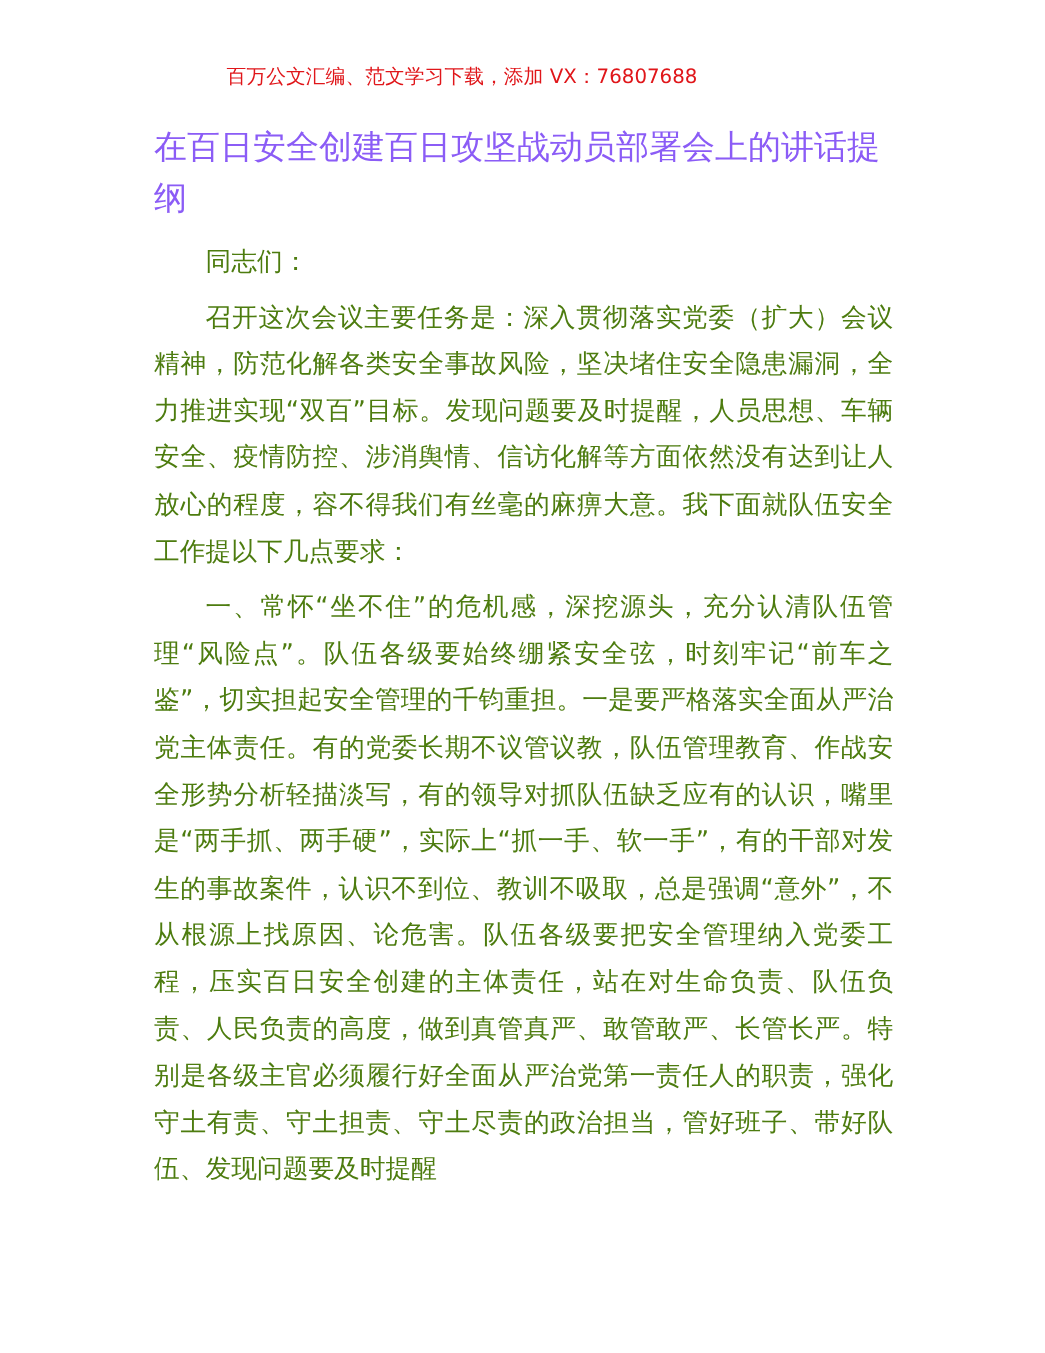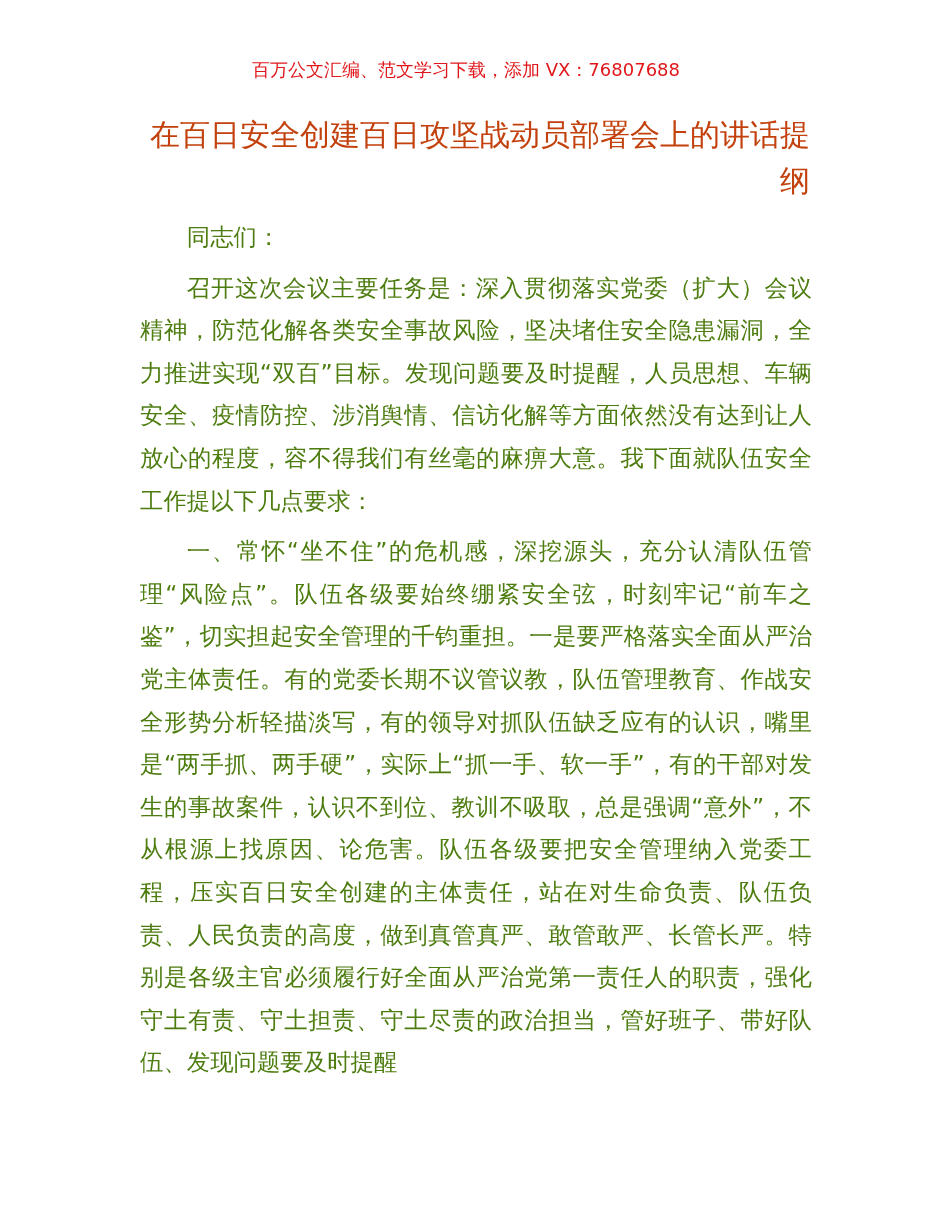--- a/index.html
+++ b/index.html
@@ -24,31 +24,30 @@
     .watermark {
       position: absolute;
       top: 56px;
       left: 0;
       width: 840px;
       text-align: center;
       font-size: 18px;
       line-height: 28px;
       color: #e0161a;
       letter-spacing: 0px;
-      margin-left: 46px;
     }
     .title {
       position: absolute;
       top: 112px;
       left: 140px;
       width: 670px;
-      text-align: right;
+      text-align: left;
       font-size: 30px;
       line-height: 46px;
-      color: #c2410c;
+      color: #8b5cf6;
     }
     .body-text {
       position: absolute;
       top: 216px;
       left: 140px;
       width: 672px;
       font-size: 23.4px;
       line-height: 42.6px;
       text-align: justify;
       color: #4d7c0f;

